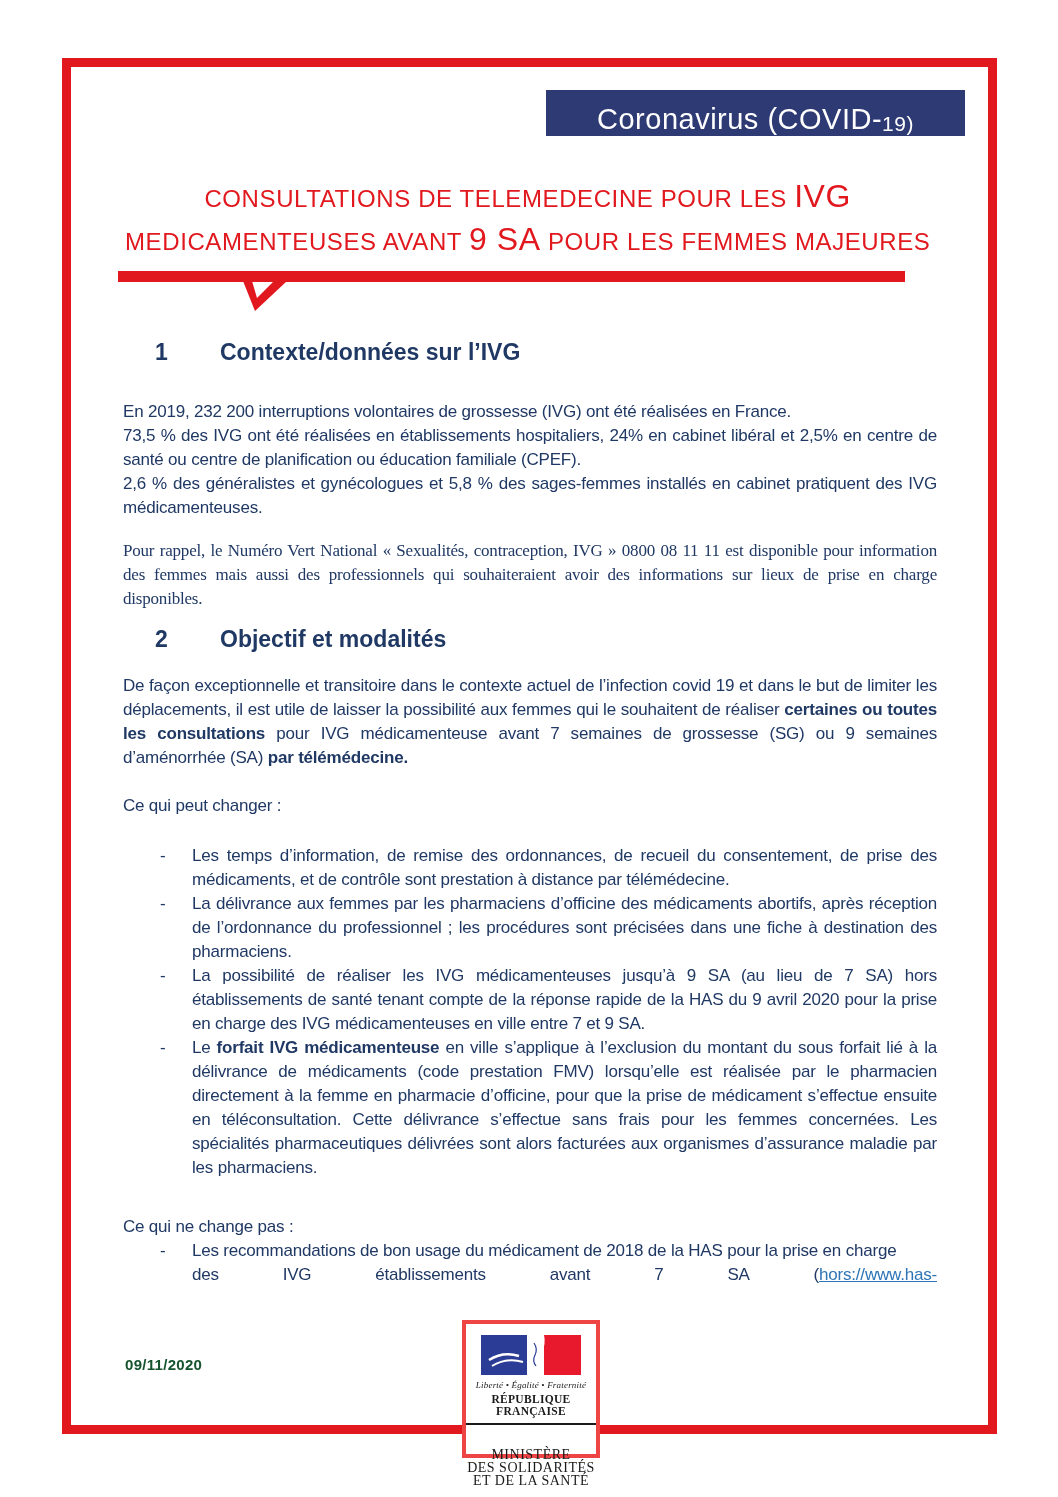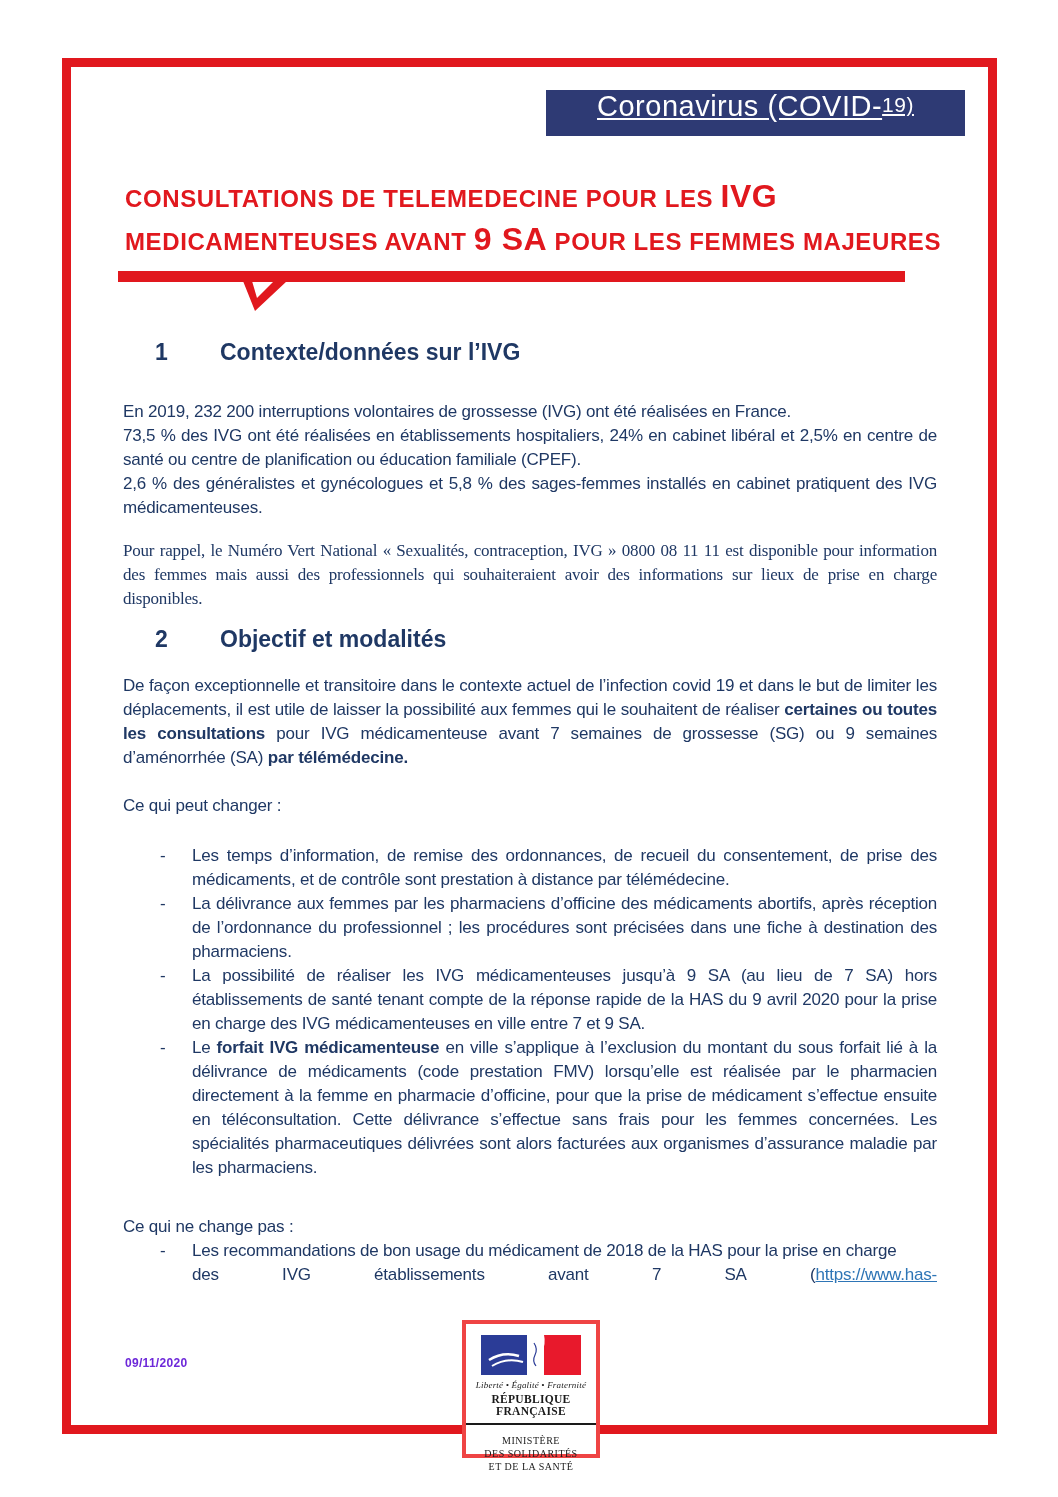--- a/index.html
+++ b/index.html
@@ -1,25 +1,25 @@
 <!DOCTYPE html>
 <html><head>
 <meta charset="utf-8">
 <style>
   html, body { margin:0; padding:0; background:#ffffff; }
   .page { position:relative; width:1058px; height:1497px; background:#ffffff; overflow:hidden;
           font-family:"Liberation Sans", sans-serif; }
   .frame { position:absolute; left:62px; top:58px; width:935px; height:1376px;
            border:9px solid #E1181E; box-sizing:border-box; }
   .banner { position:absolute; left:546px; top:90px; width:419px; height:46px; background:#2E3A74;
-            color:#ffffff; display:flex; align-items:flex-start; justify-content:center;
-            font-size:29px; letter-spacing:0.5px;text-decoration:underline; }
+            color:#ffffff; display:flex; align-items:flex-end; justify-content:center;
+            font-size:29px; letter-spacing:0.5px; }
   .banner .small { font-size:21px; margin-top:3px; }
-  .title { position:absolute; left:125px; top:176px; color:#E1181E; font-weight:bold;
-           font-size:24px; letter-spacing:0.6px; line-height:40px; white-space:nowrap; }
+  .title { position:absolute; left:125px; top:176px; color:#E1181E; font-weight:normal;
+           font-size:24px; letter-spacing:0.6px; line-height:40px; white-space:nowrap;text-align:center; }
   .title .big { font-size:32px; }
   .redbar { position:absolute; left:118px; top:271px; width:787px; height:11px; background:#E1181E; }
   .pointer-svg { position:absolute; left:243px; top:281px; }
   .content { position:absolute; left:123px; top:330px; width:814px; color:#1F3864;
              font-size:17px; letter-spacing:-0.2px; line-height:24px; }
   .sec-heading { display:flex; font-size:23px; font-weight:bold; line-height:24px; letter-spacing:0; }
   .sec-heading .num { margin-left:32px; width:65px; flex:0 0 65px; }
   .just { text-align:justify; margin:0; }
   .b { font-weight:bold; }
   #h1 { margin-top:10px; }
@@ -30,30 +30,30 @@
   #change-intro { margin-top:24px; }
   #change-list { margin-top:26px; }
   #nochange-intro { margin-top:35px; }
   ul.dash { list-style:none; margin:0; padding:0; }
   ul.dash li { display:flex; }
   ul.dash .mk { flex:0 0 32px; margin-left:37px; }
   ul.dash .tx { flex:1; text-align:justify; }
   .lastline { display:flex; justify-content:space-between; }
   a.link { color:#2E75B6; text-decoration:underline; }
   .paren { color:#1F3864; text-decoration:none; }
-  .date { position:absolute; left:125px; top:1356px; font-size:12px; font-weight:bold;
-          color:#6d28d9; letter-spacing:0.3px; }
+  .date { position:absolute; left:125px; top:1356px; font-size:15px; font-weight:bold;
+          color:#14532d; letter-spacing:0.3px; }
   .logo-box { position:absolute; left:462px; top:1320px; width:138px; height:138px; background:#ffffff;
               border:4px solid #ef4444; box-sizing:border-box; text-align:center; z-index:5;
               font-family:"Liberation Serif", serif; color:#1a1a1a; }
   .logo-flag { margin-top:11px; }
   .motto { font-size:9px; font-style:italic; margin-top:1px; letter-spacing:0.2px; }
   .republic { font-size:11.5px; font-weight:bold; margin-top:3px; letter-spacing:0.3px; }
   .logo-divider { border-top:2px solid #1a1a1a; margin-top:6px; width:100%; }
-  .ministry { font-size:10px; margin-top:9px; line-height:13px; letter-spacing:0.5px; }
+  .ministry { font-size:14px; margin-top:23px; line-height:13px; letter-spacing:0.5px; }
 </style>
 </head>
 <body>
 
 <div class="page">
 
   <div class="frame"></div>
 
   <div class="banner">
     <span>Coronavirus (COVID-</span>
@@ -120,21 +120,21 @@
         <span class="mk">-</span>
         <div class="tx">
           <div>Les recommandations de bon usage du médicament de 2018 de la HAS pour la prise en charge</div>
           <div class="lastline">
             <span>des</span>
             <span>IVG</span>
             <span>établissements</span>
             <span>avant</span>
             <span>7</span>
             <span>SA</span>
-            <span><span class="paren">(</span><a class="link" href="#">https://www.has-</a></span>
+            <span><span class="paren">(</span><a class="link" href="#">hors://www.has-</a></span>
           </div>
         </div>
       </li>
     </ul>
 
   </div>
 
   <div class="date">09/11/2020</div>
 
   <div class="logo-box">

